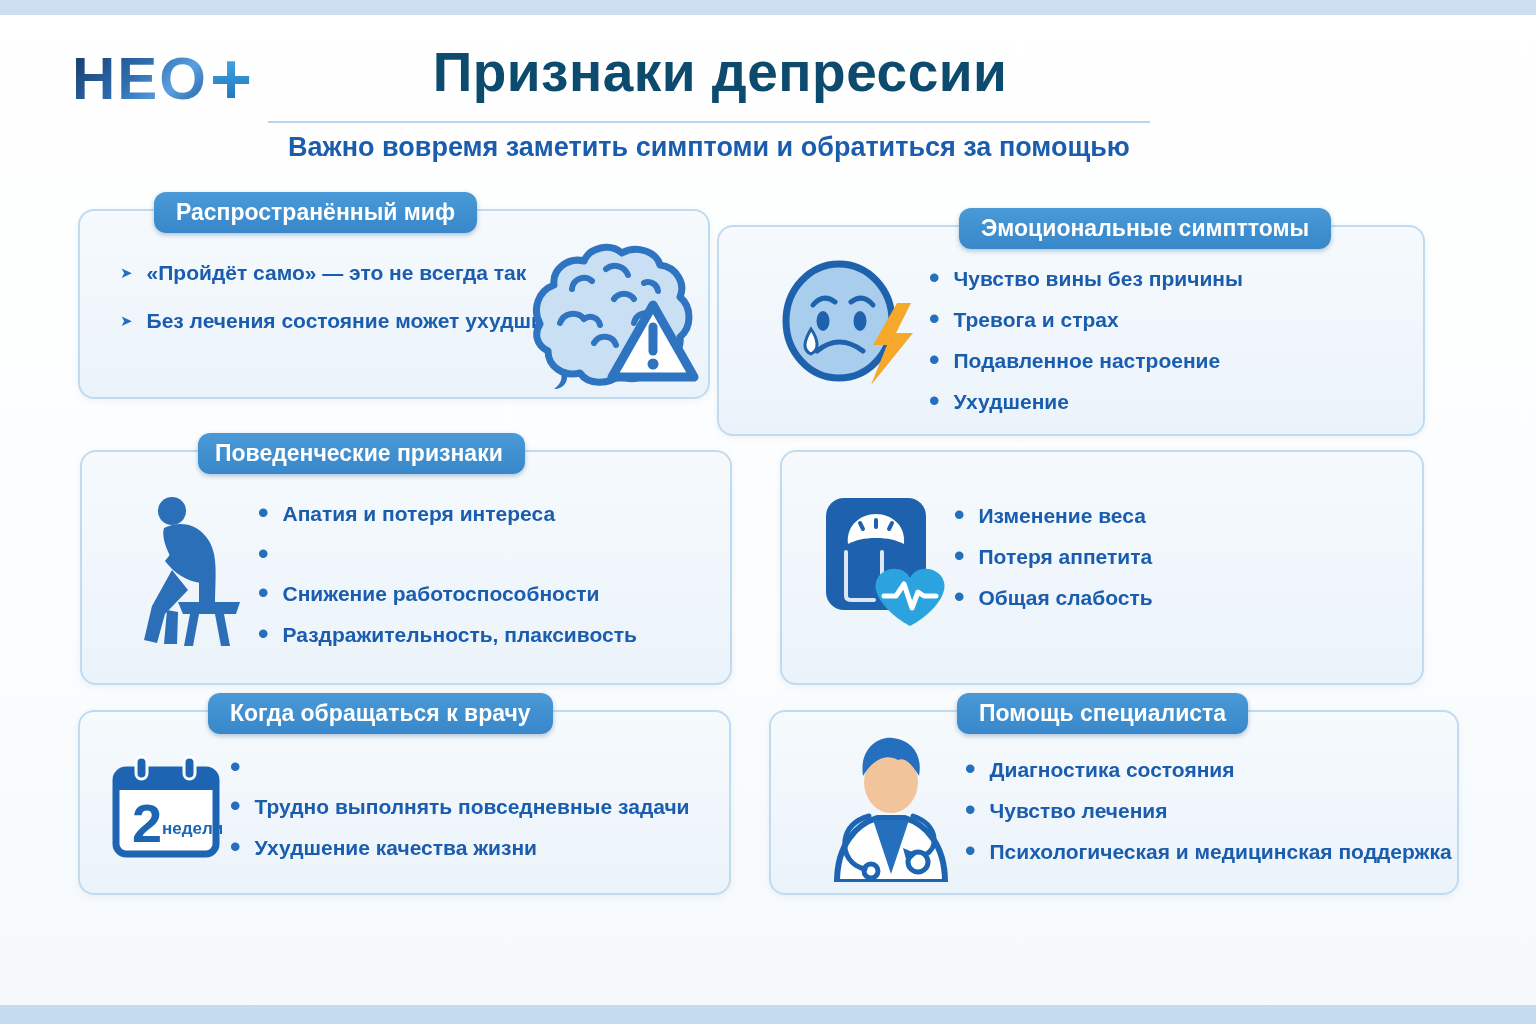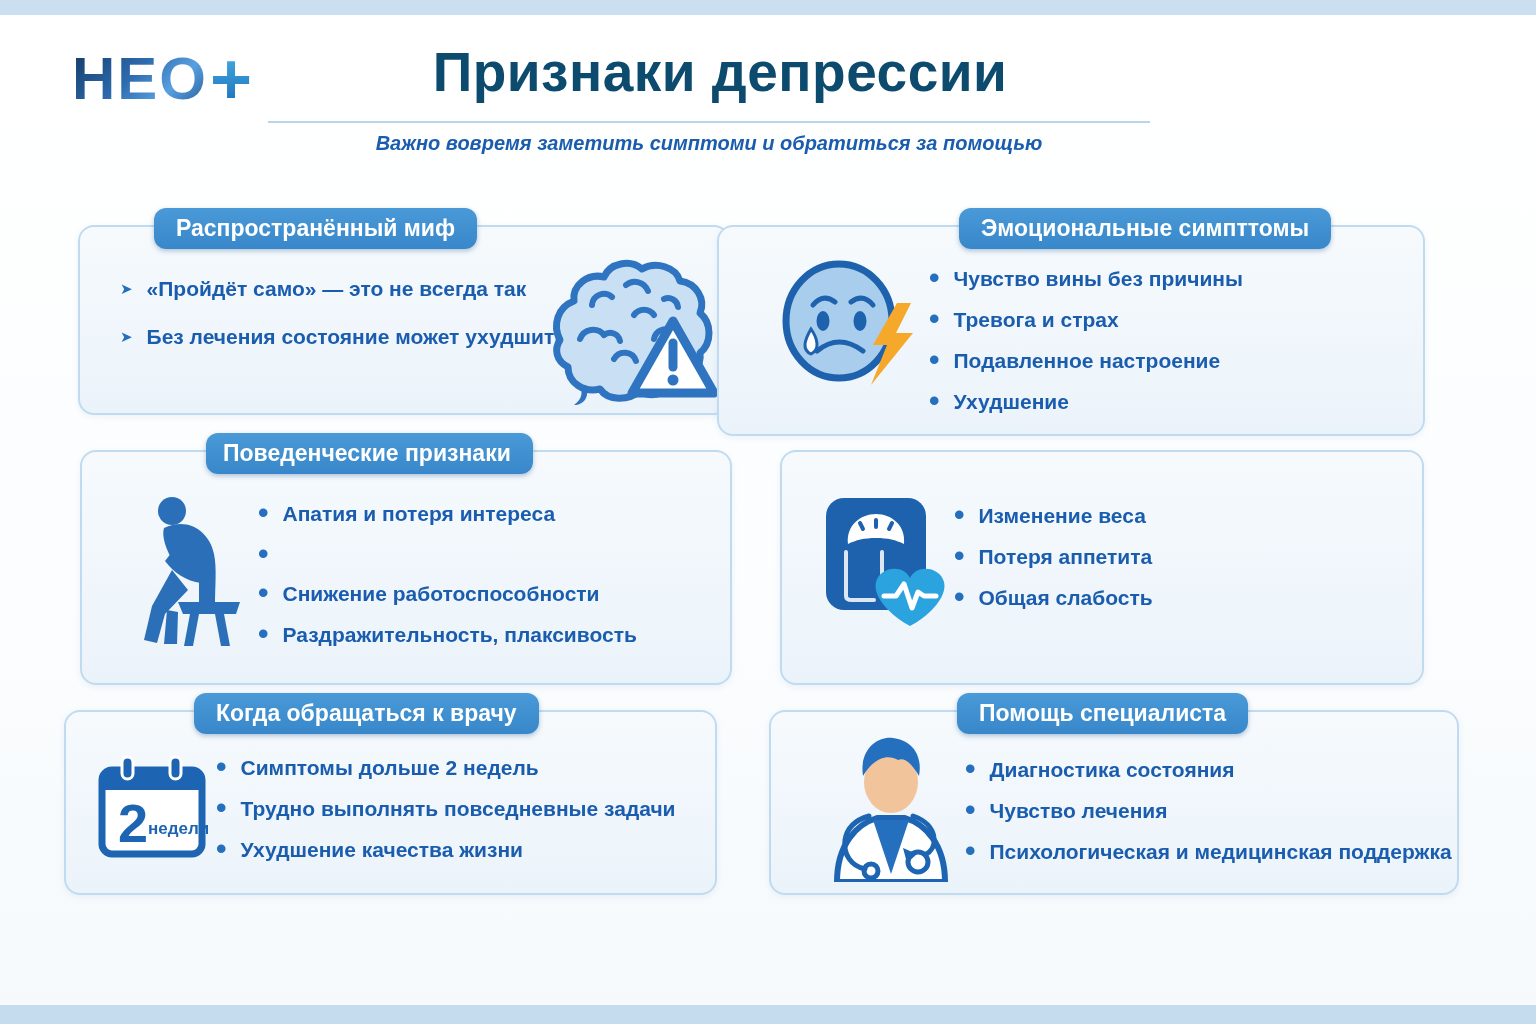--- a/index.html
+++ b/index.html
@@ -23,45 +23,45 @@
     background:linear-gradient(180deg,#45AEE4 0%,#1C6FB8 100%);
     -webkit-background-clip:text;background-clip:text;color:transparent;
   }
   .page-title{
     position:absolute;left:360px;top:40px;width:720px;text-align:center;
     font-size:55px;font-weight:800;color:#0c4a6e;letter-spacing:0.5px;white-space:nowrap;
   }
   .title-divider{position:absolute;left:268px;top:121px;width:882px;height:2px;background:#B9D5EB;}
   .page-subtitle{
     position:absolute;left:268px;top:132px;width:882px;text-align:center;
-    font-size:20px;font-weight:600;color:#1A5DAF;white-space:nowrap;font-style:italic;
+    font-size:27px;font-weight:600;color:#1A5DAF;white-space:nowrap;
   }
 
   
   .card{
     position:absolute;border:2px solid #C0DBF0;border-radius:16px;
     background:linear-gradient(180deg,#F6FAFD 0%,#EBF3FA 100%);
     box-shadow:0 2px 6px rgba(120,160,200,0.12);
   }
-  .card1{left:78px;top:225px;width:628px;height:186px;padding-left:20px;}
+  .card1{left:78px;top:209px;width:628px;height:186px;}
   .card2{left:717px;top:225px;width:704px;height:207px;}
   .card3{left:80px;top:450px;width:648px;height:231px;}
   .card4{left:780px;top:450px;width:640px;height:231px;}
-  .card5{left:64px;top:710px;width:649px;height:181px;}
+  .card5{left:78px;top:710px;width:649px;height:181px;}
   .card6{left:737px;top:710px;width:686px;height:181px;margin-left:32px;}
 
   .pill{
     position:absolute;top:-19px;padding:7px 22px;border-radius:12px;
     background:linear-gradient(180deg,#4A9AD8 0%,#3787CA 100%);
     color:#FFFFFF;font-size:23px;font-weight:700;white-space:nowrap;
     box-shadow:0 2px 5px rgba(40,90,140,0.35);
   }
   .card1 .pill{left:74px;}
   .card2 .pill{left:240px;}
-  .card3 .pill{left:124px;padding-left:17px;}
+  .card3 .pill{left:116px;padding-left:17px;}
   .card4 .pill{left:183px;}
   .card5 .pill{left:128px;}
   .card6 .pill{left:186px;}
 
   .items{position:absolute;}
   .card1 .items{left:40px;top:48px;}
   .card2 .items{left:210px;top:38px;}
   .card3 .items{left:176px;top:48px;}
   .card4 .items{left:172px;top:50px;}
   .card5 .items{left:150px;top:42px;}
@@ -248,21 +248,20 @@
       <path d="M6,27 Q6,16 17,16 L95,16 Q106,16 106,27 L106,36 L6,36 Z" fill="#1D65B2"></path>
       <rect x="26" y="3" width="11" height="22" rx="5.5" fill="#1D65B2" stroke="#FFFFFF" stroke-width="3"></rect>
       <rect x="74" y="3" width="11" height="22" rx="5.5" fill="#1D65B2" stroke="#FFFFFF" stroke-width="3"></rect>
       <text x="22" y="88" class="cal-num">2</text>
       <text x="52" y="80" class="cal-label">недели</text>
     </svg>
   </div>
   <div class="items">
     <div class="item">
       <span class="marker dot">•</span>
-      <span>Симптомы дольше 2 недель</span>
     </div>
     <div class="item">
       <span class="marker dot">•</span>
       <span>Трудно выполнять повседневные задачи</span>
     </div>
     <div class="item">
       <span class="marker dot">•</span>
       <span>Ухудшение качества жизни</span>
     </div>
   </div>

